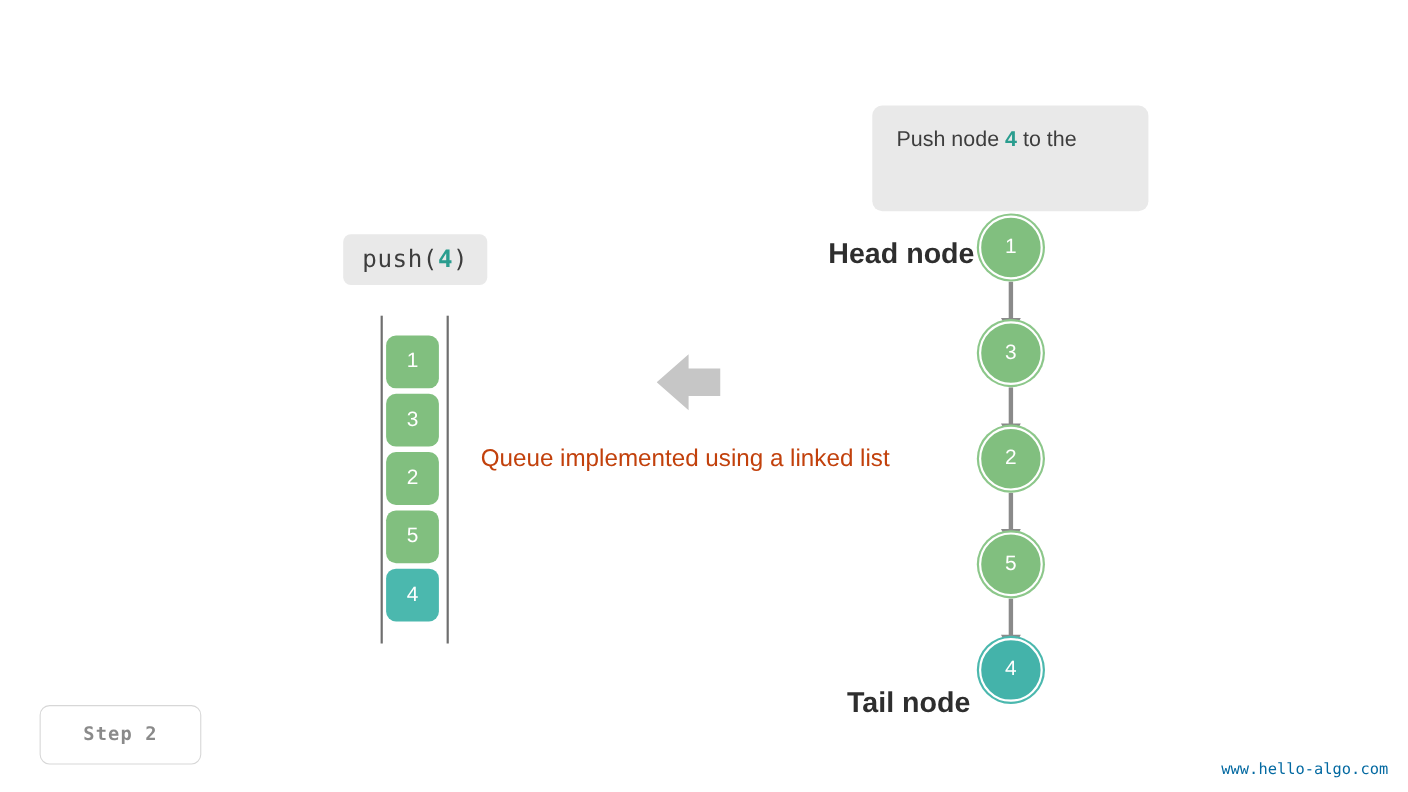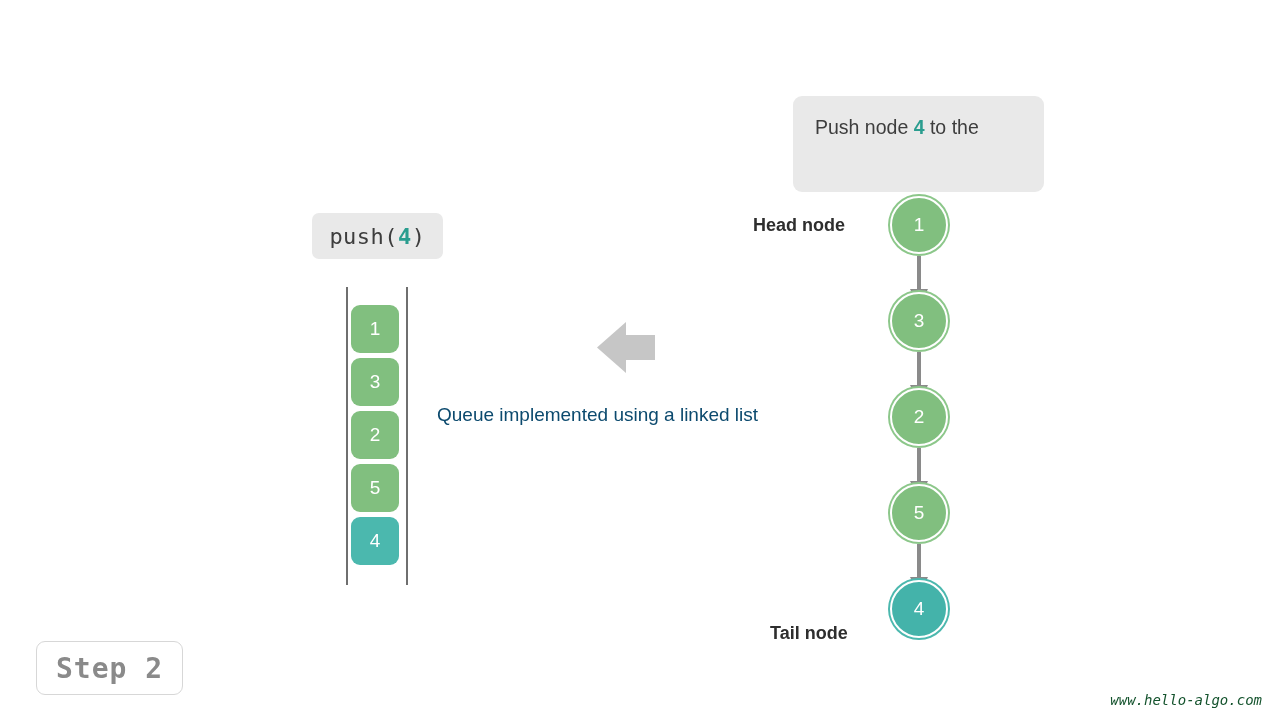--- a/index.html
+++ b/index.html
@@ -100,22 +100,22 @@
     top: 320px;
     width: 58px;
     height: 55px;
   }
 
   
   .center-caption {
     position: absolute;
     left: 437px;
     top: 404px;
-    font-size: 19px;
-    color: #0c4a6e;
+    font-size: 22px;
+    color: #c2410c;
     white-space: nowrap;
   }
 
   
   .ll-arrow {
     position: absolute;
     left: 896px;
     width: 46px;
     height: 52px;
   }
@@ -138,21 +138,21 @@
     box-shadow: 0 0 0 2px #8cc78a;
   }
   .node.teal {
     background: #44b3aa;
     border: 2px solid #ffffff;
     box-shadow: 0 0 0 2px #4bb8ae;
   }
 
   .end-label {
     position: absolute;
-    font-size: 18px;
+    font-size: 26px;
     font-weight: bold;
     color: #2e2e2e;
     white-space: nowrap;
     text-align: center;
   }
   .head-label { left: 753px; top: 215px; }
   .tail-label { left: 770px; top: 600px; margin-top: 23px; }
 
   
   .step-badge {
@@ -163,35 +163,34 @@
     height: 52px;
     background: #ffffff;
     border: 1.5px solid #d7d7d7;
     border-radius: 9px;
     display: flex;
     align-items: center;
     justify-content: center;
   }
   .step-text {
     font-family: "DejaVu Sans Mono", monospace;
-    font-size: 28px;
+    font-size: 17px;
     font-weight: bold;
     color: #8a8a8a;
     letter-spacing: 1px;
   }
 
   
   .watermark {
     position: absolute;
     right: 18px;
     bottom: 12px;
     font-family: "DejaVu Sans Mono", monospace;
     font-size: 14px;
-    color: #14532d;
-    font-style: italic;
+    color: #0369a1;
   }
 </style>
 </head>
 <body>
 
 <div class="stage">
 
   <div class="callout">
     <div class="callout-line"><span>Push node </span><span class="hl">4</span><span> to the</span></div>
   </div>

